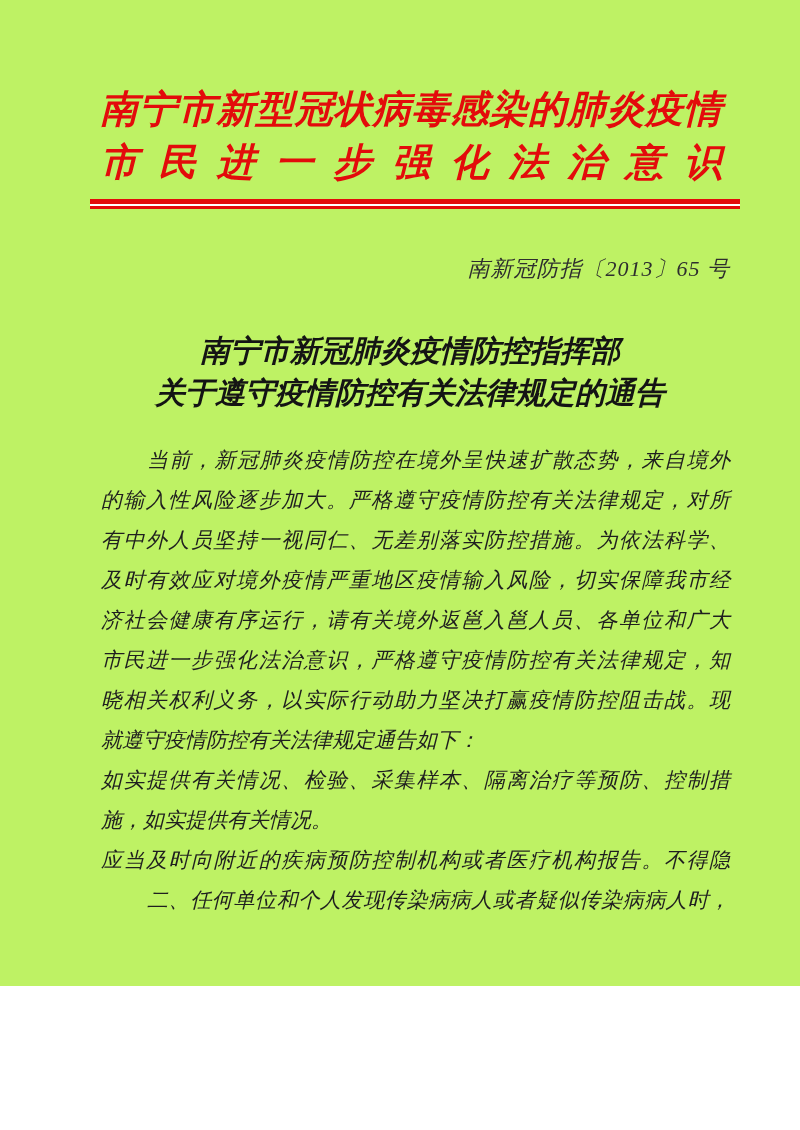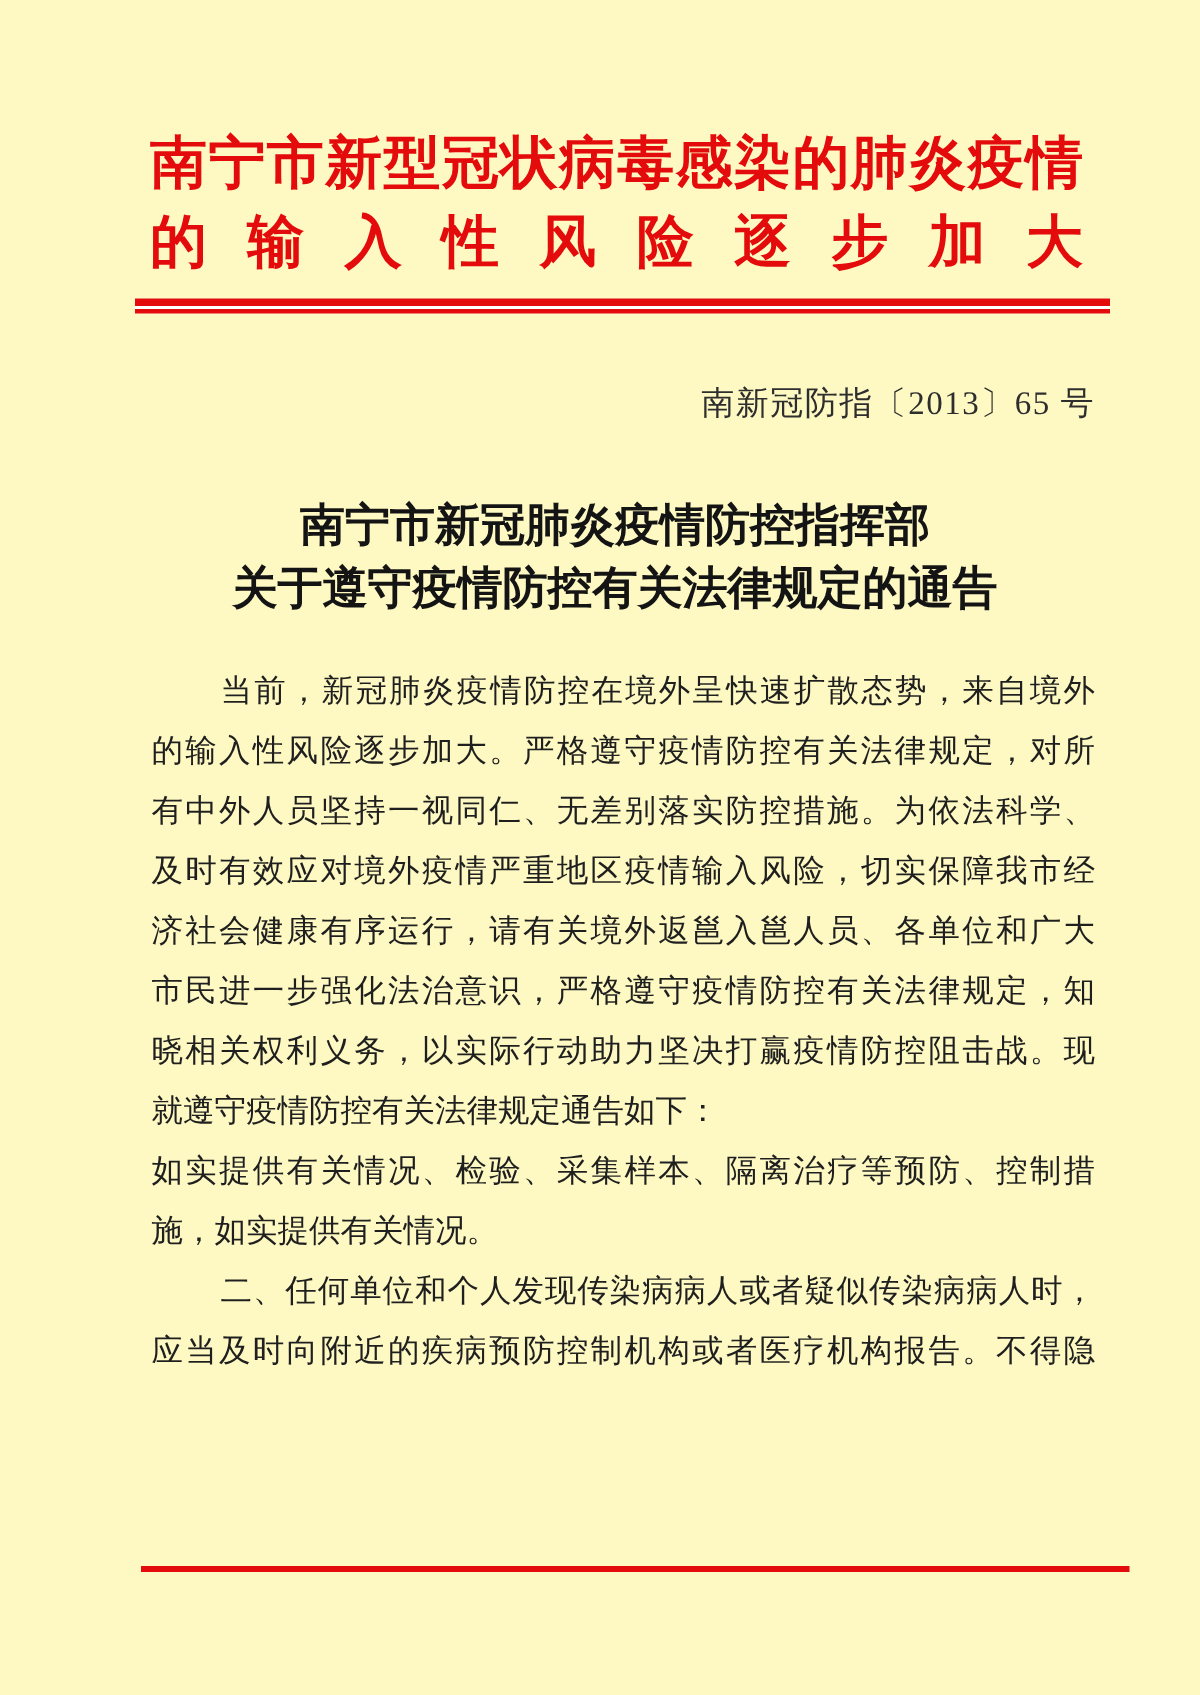--- a/index.html
+++ b/index.html
@@ -3,24 +3,25 @@
 <meta charset="utf-8">
 <style>
   html, body {
     margin: 0;
     padding: 0;
     background: #ffffff;
   }
   .page {
     position: relative;
     width: 800px;
-    height: 1130px;
-    background: #fef9c3;
+    height: 986px;
+    background: #bef264;
     overflow: hidden;
     font-family: "Liberation Serif", "DejaVu Serif", serif;
+    font-style: italic;
   }
 
   
   .letterhead {
     position: absolute;
     left: 100px;
     top: 83px;
     width: 622px;
     color: var(--red, #e30b0b);
     font-weight: bold;
@@ -105,21 +106,21 @@
     background: var(--red, #e30b0b);
   }
 </style>
 </head>
 <body>
 
 <div class="page">
 
   <div class="letterhead">
     <div class="lh-line">南宁市新型冠状病毒感染的肺炎疫情</div>
-    <div class="lh-line">的输入性风险逐步加大</div>
+    <div class="lh-line">市民进一步强化法治意识</div>
   </div>
 
   <div class="double-rule"></div>
 
   <div class="doc-number">南新冠防指〔2013〕65 号</div>
 
   <div class="doc-title">
     <div>南宁市新冠肺炎疫情防控指挥部</div>
     <div>关于遵守疫情防控有关法律规定的通告</div>
   </div>
@@ -133,20 +134,20 @@
         <div class="line fill">济社会健康有序运行，请有关境外返邕入邕人员、各单位和广大</div>
         <div class="line fill">市民进一步强化法治意识，严格遵守疫情防控有关法律规定，知</div>
         <div class="line fill">晓相关权利义务，以实际行动助力坚决打赢疫情防控阻击战。现</div>
         <div class="line">就遵守疫情防控有关法律规定通告如下：</div>
       </div>
       <div class="paragraph">
         <div class="line fill">如实提供有关情况、检验、采集样本、隔离治疗等预防、控制措</div>
         <div class="line">施，如实提供有关情况。</div>
       </div>
       <div class="paragraph">
+        <div class="line fill">应当及时向附近的疾病预防控制机构或者医疗机构报告。不得隐</div>
         <div class="line indent fill">二、任何单位和个人发现传染病病人或者疑似传染病病人时，</div>
-        <div class="line fill">应当及时向附近的疾病预防控制机构或者医疗机构报告。不得隐</div>
       </div>
     </div>
 
   <div class="bottom-rule"></div>
 
 </div>
 
 </body></html>

